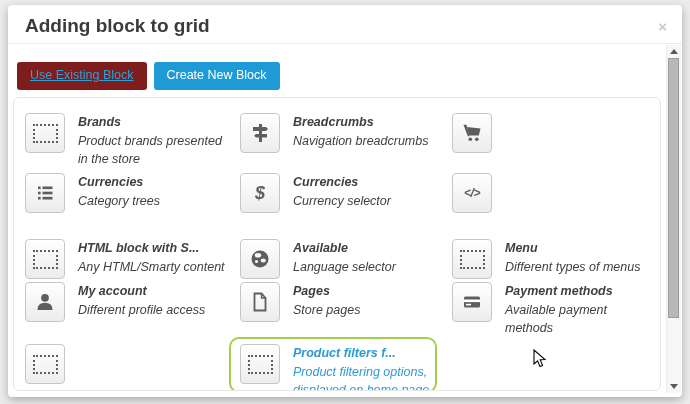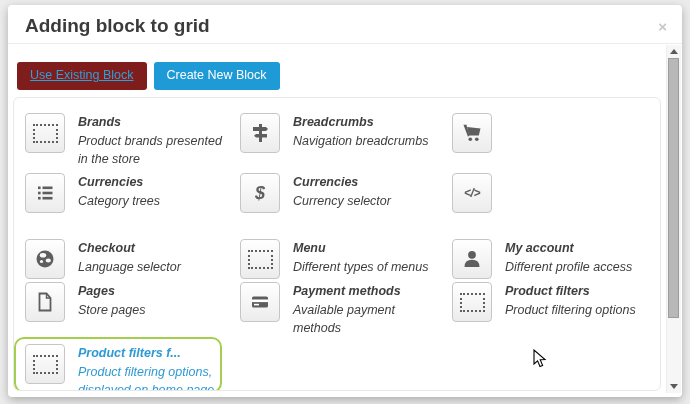--- a/index.html
+++ b/index.html
@@ -158,29 +158,38 @@
         </div>
       </div>
 
       <div class="block-item">
         <div class="tile">
             <span class="code">&lt;/&gt;</span>
           </div>
       </div>
       <div class="block-item">
         <div class="tile">
+            <div class="dotted-sq"></div>
+          </div>
+        <div class="txt">
+          <div class="b-title">HTML block with S...</div>
+          <div class="b-desc">Any HTML/Smarty content</div>
+        </div>
+      </div>
+      <div class="block-item">
+        <div class="tile">
           <svg width="22" height="22" viewBox="0 0 22 22">
               <circle cx="11" cy="11" r="8.5" fill="#5e5e5e"></circle>
               <ellipse cx="9" cy="7.2" rx="3.2" ry="2.3" fill="#fff" opacity="0.95"></ellipse>
               <ellipse cx="14.3" cy="12.5" rx="2.6" ry="2.1" fill="#fff" opacity="0.95"></ellipse>
               <circle cx="7.5" cy="13.5" r="1.6" fill="#fff" opacity="0.95"></circle>
             </svg>
         </div>
         <div class="txt">
-          <div class="b-title">Checkout</div>
+          <div class="b-title">Available</div>
           <div class="b-desc">Language selector</div>
         </div>
       </div>
 
       <div class="block-item">
         <div class="tile">
             <div class="dotted-sq"></div>
           </div>
         <div class="txt">
           <div class="b-title">Menu</div>
@@ -224,24 +233,20 @@
         </div>
         <div class="txt">
           <div class="b-title">Payment methods</div>
           <div class="b-desc">Available payment methods</div>
         </div>
       </div>
       <div class="block-item">
         <div class="tile">
             <div class="dotted-sq"></div>
           </div>
-        <div class="txt">
-          <div class="b-title">Product filters</div>
-          <div class="b-desc">Product filtering options</div>
-        </div>
       </div>
       <div class="block-item hl">
         <div class="hl-ring"></div>
         <div class="tile">
             <div class="dotted-sq"></div>
           </div>
         <div class="txt">
           <div class="b-title">Product filters f...</div>
           <div class="b-desc">Product filtering options, displayed on home page</div>
         </div>

